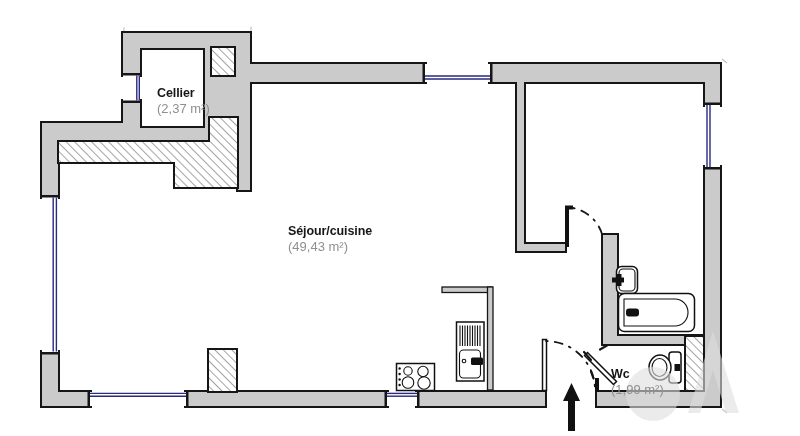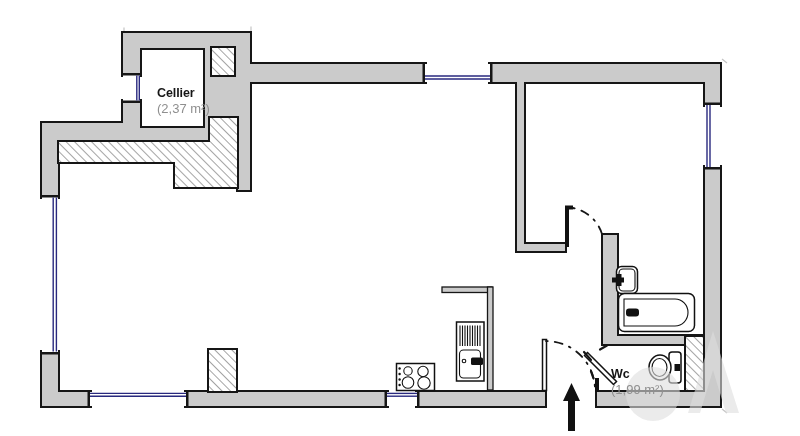--- a/index.html
+++ b/index.html
@@ -237,19 +237,23 @@
     <g class="watermark" fill="#dedede">
       <circle cx="653" cy="394" r="27"></circle>
       <path d="M688,413 L713,331 L739,413 L726,413 L713,370 L700,413 Z"></path>
     </g>
   </svg>
 
   <div class="room-label" id="label-cellier">
     <div class="room-name">Cellier</div>
     <div class="room-area">(2,37 m²)</div>
   </div>
+  <div class="room-label" id="label-sejour">
+    <div class="room-name">Séjour/cuisine</div>
+    <div class="room-area">(49,43 m²)</div>
+  </div>
   <div class="room-label" id="label-chambre">
   </div>
   <div class="room-label" id="label-wc">
     <div class="room-name">Wc</div>
     <div class="room-area">(1,99 m²)</div>
   </div>
 </div>
 
 </body></html>

